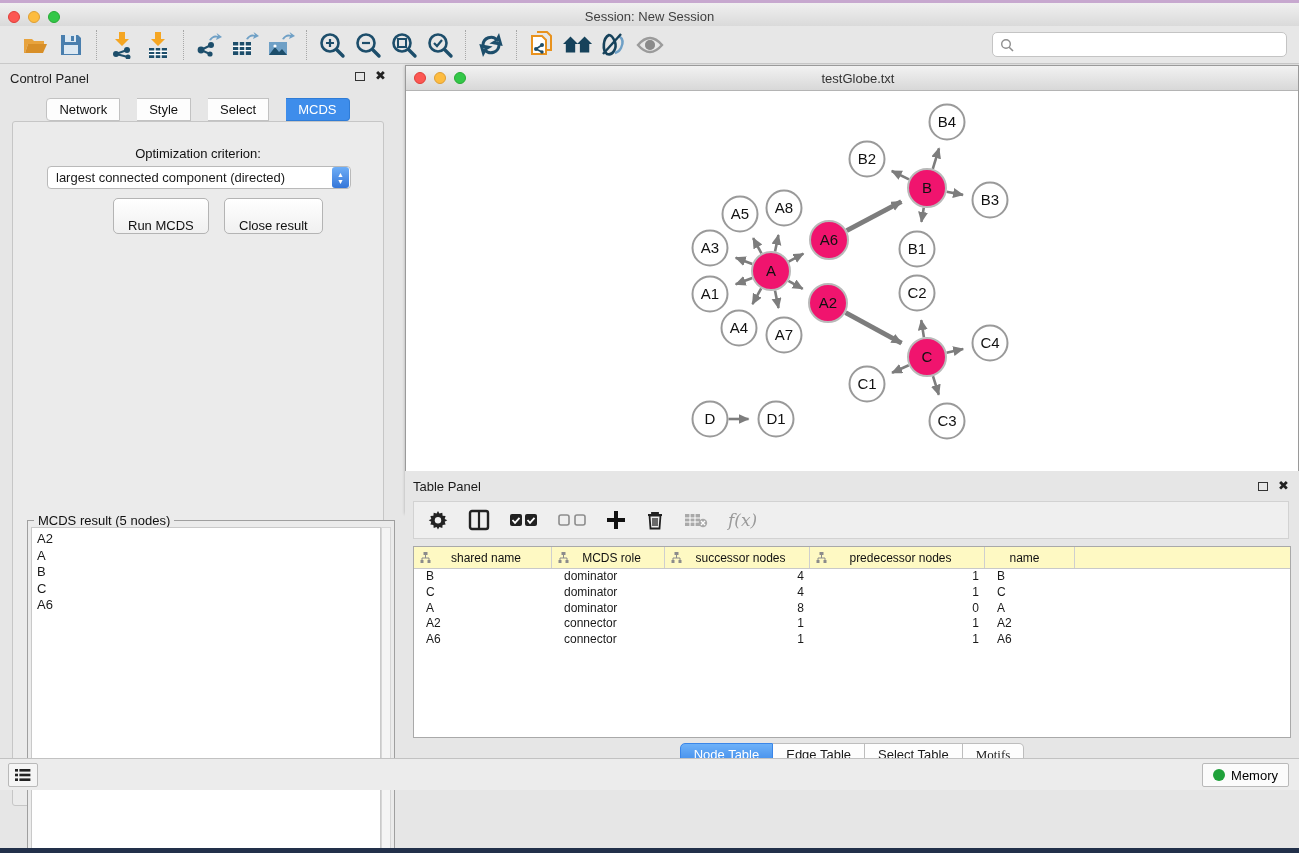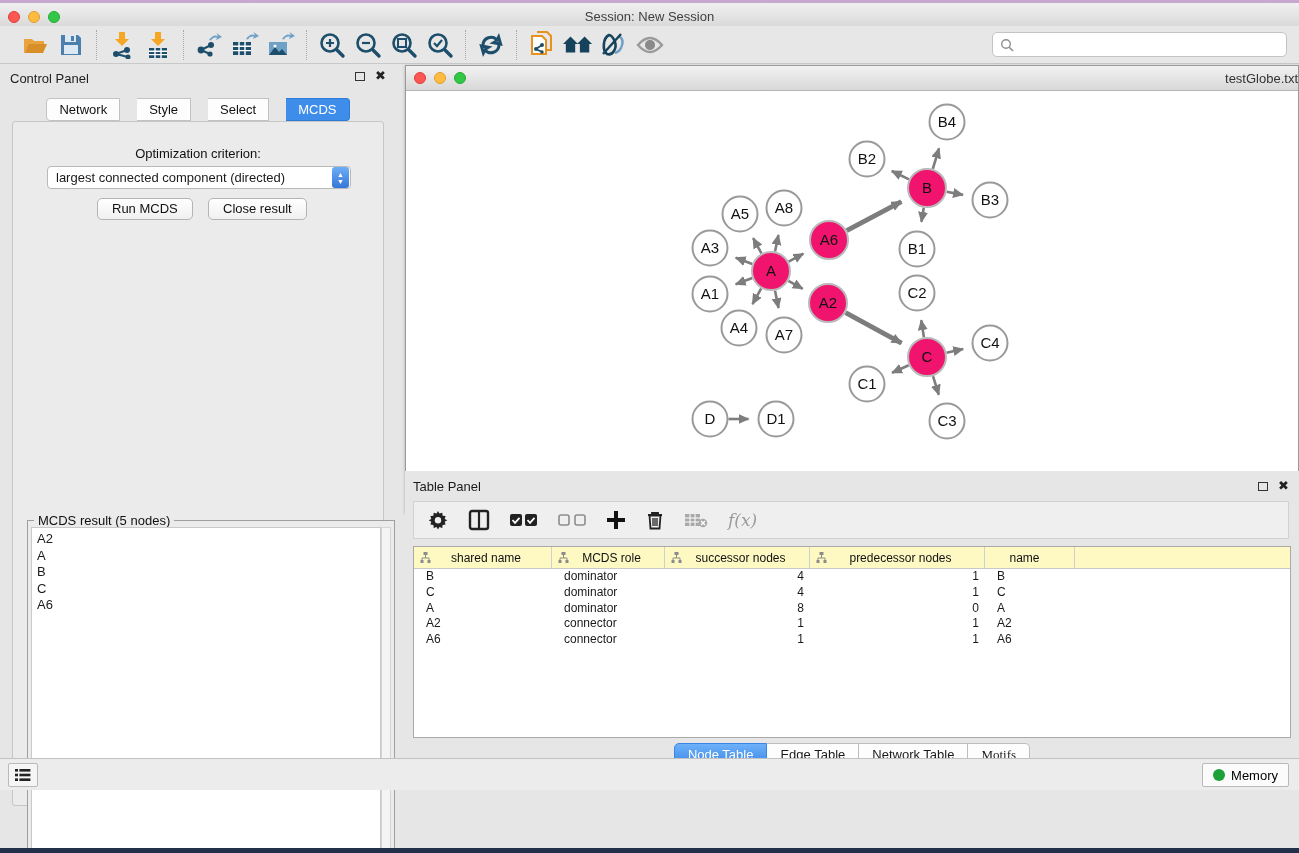--- a/index.html
+++ b/index.html
@@ -46,33 +46,33 @@
   .cp-inner { position:absolute; left:8px; top:56px; width:372px; height:685px; background:#ebebeb;
     border:1px solid #c6c6c6; border-radius:3px; }
   .opt-label { position:absolute; top:24px; width:100%; text-align:center; font-size:13px; color:#111; }
   .opt-select { position:absolute; left:34px; top:44px; width:304px; height:23px; background:#fff;
     border:1px solid #b9b9b9; border-radius:4px; display:flex; align-items:center; }
   .opt-select .sel-text { flex:1; padding-left:8px; font-size:13px; white-space:nowrap; overflow:hidden; }
   .sel-stepper { width:17px; height:21px; margin-right:1px; border-radius:3px;
     background:linear-gradient(#6eaef7,#3576d8); display:flex; flex-direction:column; align-items:center; justify-content:center; }
   .sel-stepper span { color:#fff; font-size:7px; line-height:7px; }
   .mac-btn { position:absolute; height:22px; background:linear-gradient(#ffffff,#f0f0f0); border:1px solid #b4b4b4;
-    border-radius:5px; font-size:13px; color:#111; text-align:center; line-height:20px; padding:0 14px; }
+    border-radius:5px; font-size:13px; color:#111; text-align:center; line-height:20px; padding:17px 14px;margin-left:16px; }
   .groupbox { position:absolute; left:14px; top:398px; width:368px; height:338px; border:1px solid #9f9f9f; background:#ebebeb; }
   .groupbox .gb-label { position:absolute; top:-8px; left:6px; background:#ebebeb; padding:0 4px; font-size:13px; color:#111; }
   .gb-list { position:absolute; left:3px; top:6px; right:13px; bottom:3px; background:#fff; border:1px solid #c9c9c9;
     font-size:13px; padding:3px 0 0 5px; line-height:16.5px; overflow:hidden; }
   .gb-scroll { position:absolute; right:3px; top:6px; width:10px; bottom:3px; background:#f4f4f4; border:1px solid #d6d6d6; }
 
   
   .net-window { position:absolute; left:405px; top:0px; width:894px; height:448px; background:#fff;
     border:1px solid #9a9a9a; box-shadow:0 1px 3px rgba(0,0,0,.25); }
   .net-titlebar { position:relative; height:25px; background:linear-gradient(#f2f2f2,#d8d8d8);
     border-bottom:1px solid #b4b4b4; display:flex; align-items:center; }
-  .net-titlebar .title { position:absolute; left:0; right:0; text-align:right; font-size:13px; color:#333;padding-left:12px; }
+  .net-titlebar .title { position:absolute; left:0; right:0; text-align:center; font-size:13px; color:#333;padding-left:12px; }
   .net-canvas { position:relative; width:892px; height:421px; background:#ffffff; overflow:hidden; }
   .resize-grip { position:absolute; right:1px; bottom:1px; width:13px; height:13px;
     background:
       linear-gradient(135deg, transparent 48%, #b5b5b5 48%, #b5b5b5 55%, transparent 55%),
       linear-gradient(135deg, transparent 68%, #b5b5b5 68%, #b5b5b5 75%, transparent 75%),
       linear-gradient(135deg, transparent 88%, #b5b5b5 88%, #b5b5b5 95%, transparent 95%); }
 
   
   .table-panel { position:absolute; left:405px; top:468px; width:894px; height:297px; background:#e6e6e6; }
   .tp-head { position:absolute; left:8px; top:6px; right:10px; height:18px; display:flex; align-items:center; }
@@ -528,21 +528,21 @@
               <div class="tbl-cell" style="width: 113px; text-align: left; padding: 0px 0px 0px 12px;">connector</div>
               <div class="tbl-cell" style="width: 145px; text-align: right; padding: 0px 6px 0px 0px;">1</div>
               <div class="tbl-cell" style="width: 175px; text-align: right; padding: 0px 6px 0px 0px;">1</div>
               <div class="tbl-cell" style="width: 90px; text-align: left; padding: 0px 0px 0px 12px;">A6</div>
             </div>
           </div>
       </div>
       <div class="tp-tabs" id="tp-tabs">
           <div class="tp-tab selected">Node Table</div>
           <div class="tp-tab">Edge Table</div>
-          <div class="tp-tab">Network Table</div>
+          <div class="tp-tab">Select Table</div>
           <div class="tp-tab">Motifs</div>
         </div>
     </div>
 
     <div class="statusbar">
       <button class="sb-listbtn">
         <svg width="16" height="14" viewBox="0 0 16 14">
             <g fill="#222">
               <rect x="0" y="1" width="3" height="2.6"></rect>
               <rect x="4.4" y="1" width="11" height="2.6"></rect>

